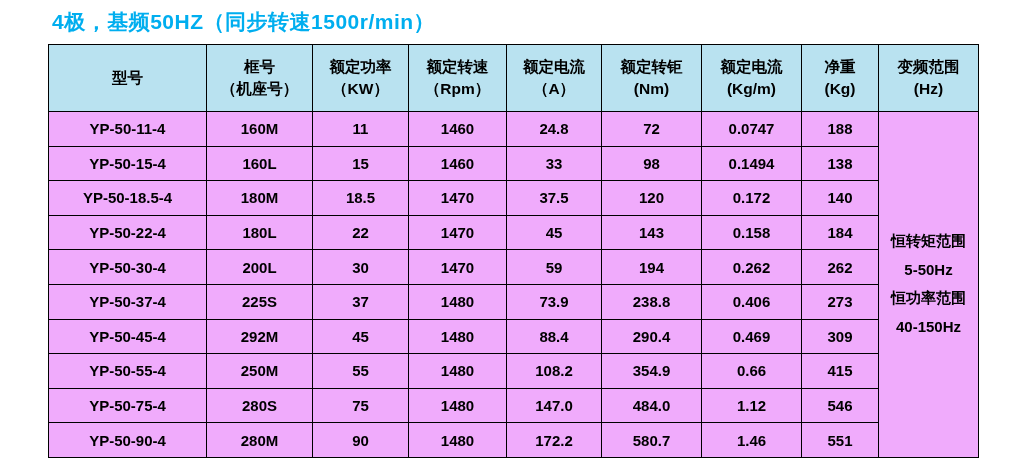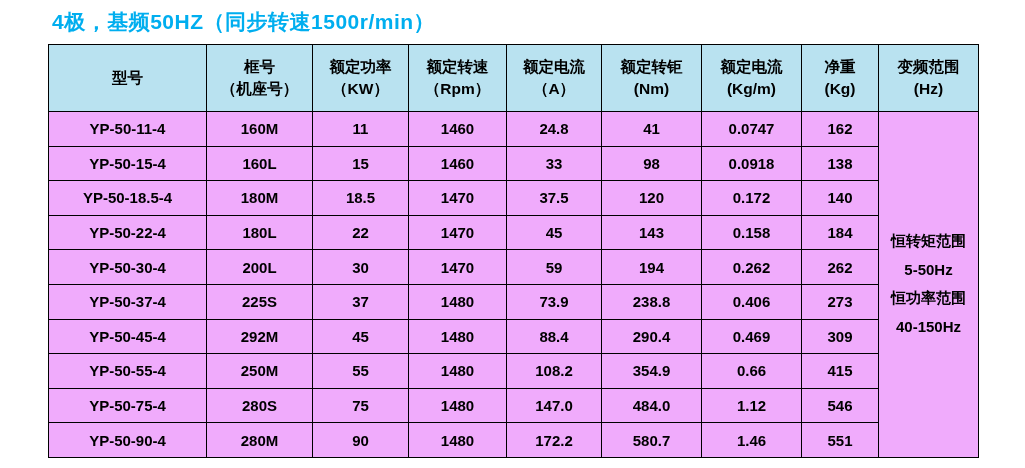--- a/index.html
+++ b/index.html
@@ -142,36 +142,36 @@
           </th>
         </tr>
       </thead>
       <tbody>
         <tr>
           <td class="model">YP-50-11-4</td>
           <td>160M</td>
           <td>11</td>
           <td>1460</td>
           <td>24.8</td>
-          <td>41</td>
+          <td>72</td>
           <td>0.0747</td>
-          <td>162</td>
+          <td>188</td>
           <td class="vfd" rowspan="10">恒转矩范围
 5-50Hz
 恒功率范围
 40-150Hz</td>
         </tr>
         <tr>
           <td class="model">YP-50-15-4</td>
           <td>160L</td>
           <td>15</td>
           <td>1460</td>
           <td>33</td>
           <td>98</td>
-          <td>0.0918</td>
+          <td>0.1494</td>
           <td>138</td>
         </tr>
         <tr>
           <td class="model">YP-50-18.5-4</td>
           <td>180M</td>
           <td>18.5</td>
           <td>1470</td>
           <td>37.5</td>
           <td>120</td>
           <td>0.172</td>

